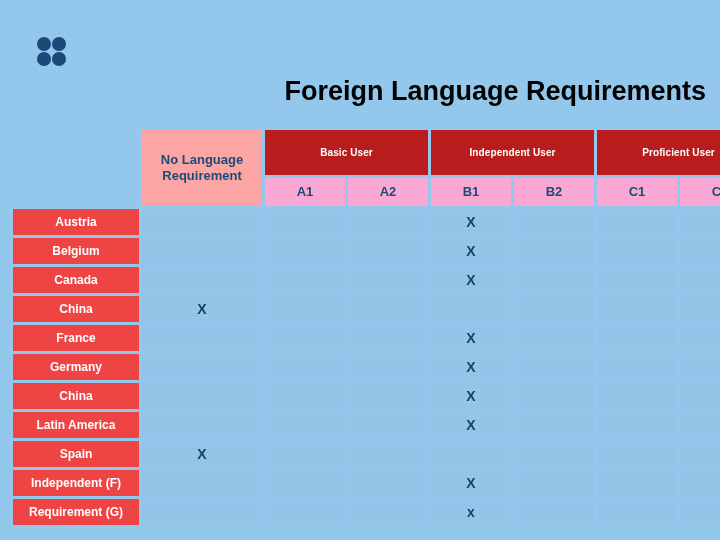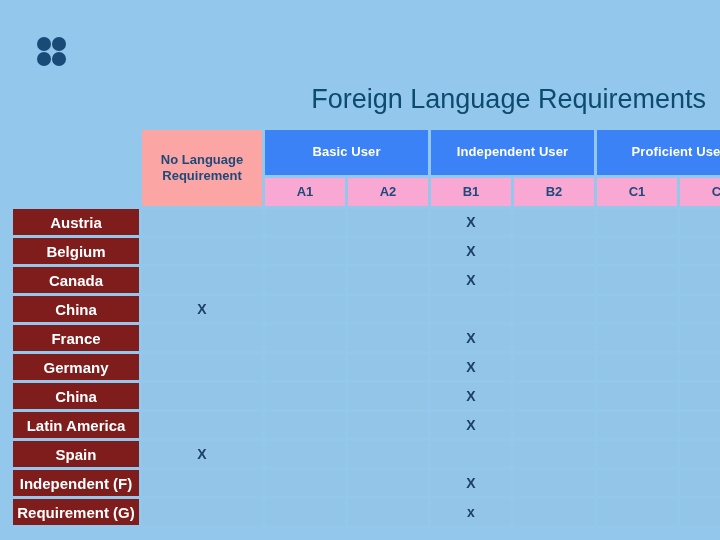--- a/index.html
+++ b/index.html
@@ -52,25 +52,25 @@
     transform: scaleX(0.96);
     transform-origin: left center;
     white-space: nowrap;
   }
 
   
   .page-title {
     position: absolute;
     left: 0;
     right: 14px;
-    top: 84px;
+    top: 76px;
     text-align: right;
-    color: #0c4a6e;
+    color: #000000;
     font-size: 27px;
-    font-weight: normal;
+    font-weight: bold;
     font-family: "Liberation Sans", sans-serif;
     white-space: nowrap;
   }
 
   
   .matrix {
     position: absolute;
     left: 10px;
     top: 127px;
     width: 698px;
@@ -86,23 +86,23 @@
     font-family: "Liberation Sans", sans-serif;
   }
 
   
   .col-country { width: 126px; }
   .col-cell    { width: 80px; }
   .col-nolang  { width: 120px; }
 
   
   .hd-dark {
-    background: #3b82f6;
+    background: #b91c1c;
     color: #ffffff;
-    font-size: 13px;
+    font-size: 10px;
     font-weight: bold;
     text-align: center;
     line-height: 1.15;
     height: 44px;
     letter-spacing: 0.1px;
   }
   .hd-light {
     background: #f9a8d4;
     color: #1d4a78;
     font-size: 13px;
@@ -118,23 +118,23 @@
     text-align: center;
     line-height: 1.2;
     height: 76px;
   }
   .hd-blank {
     background: transparent;
   }
 
   
   .country-cell {
-    background: #7f1d1d;
+    background: #ef4444;
     color: #ffffff;
-    font-size: 15px;
+    font-size: 12px;
     font-weight: bold;
     text-align: center;
     height: 26px;
     padding-right: 6px;
   }
   .mark-cell {
     background: #92c5e8;
     color: #1d3f66;
     font-size: 14px;
     font-weight: bold;

